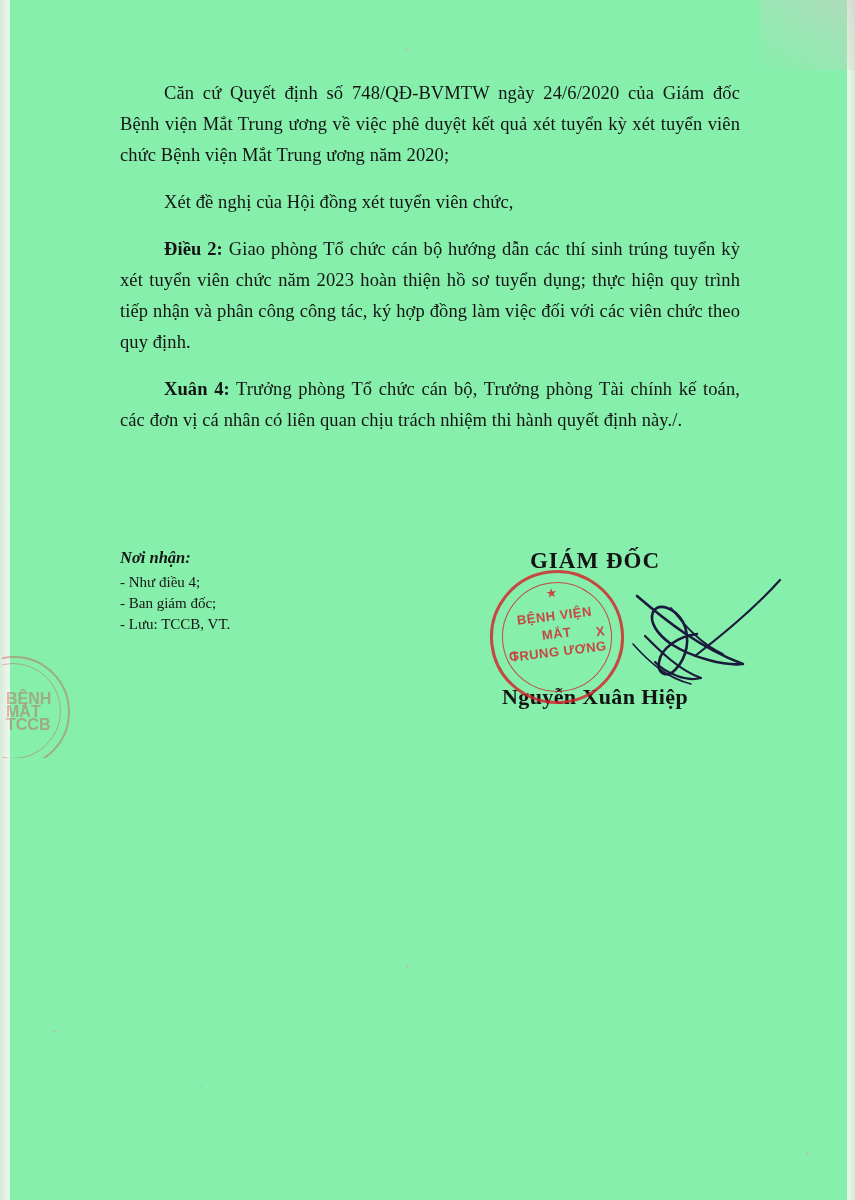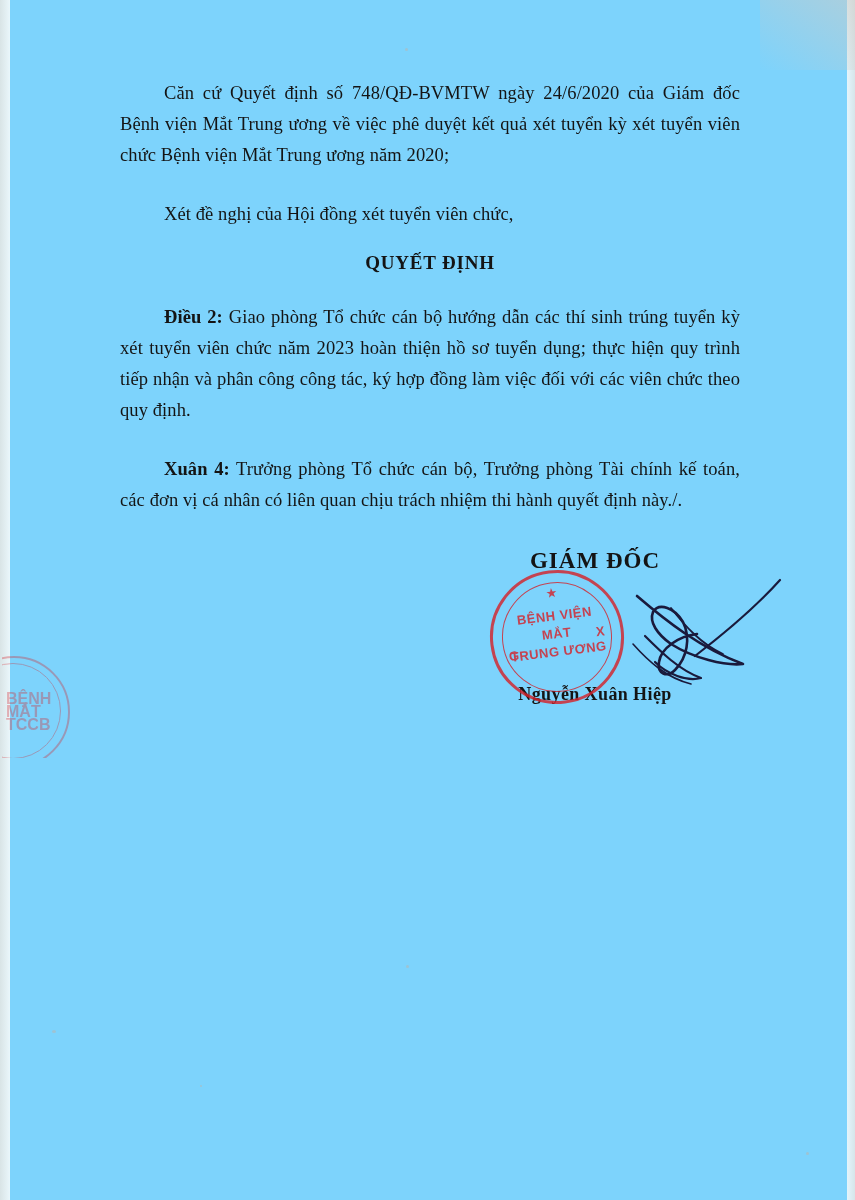--- a/index.html
+++ b/index.html
@@ -4,21 +4,21 @@
 <style>
   html, body {
     margin: 0;
     padding: 0;
     background: #ffffff;
   }
   .page {
     position: relative;
     width: 855px;
     height: 1200px;
-    background: #7dd3fc;
+    background: #86efac;
     overflow: hidden;
     font-family: "Liberation Serif", "DejaVu Serif", serif;
     color: #141414;
   }
 
   
   .scan-edge-left {
     position: absolute;
     left: 0; top: 0;
     width: 10px; height: 1200px;
@@ -53,21 +53,21 @@
   }
 
   p.body {
     margin: 0 0 2px 0;
     font-size: 18.5px;
     line-height: 31px;
     text-align: justify;
     text-indent: 44px;
     letter-spacing: .1px;
   }
-  p.gap { margin-top: 28px; }
+  p.gap { margin-top: 16px; }
 
   .heading {
     margin: 22px 0 16px 0;
     text-align: center;
     font-size: 19px;
     font-weight: bold;
     letter-spacing: .8px;
   }
 
   .dieu {
@@ -104,21 +104,21 @@
     width: 290px;
     text-align: center;
   }
   .signer-title {
     font-size: 23px;
     font-weight: bold;
     letter-spacing: 1px;
   }
   .signer-name {
     margin-top: 110px;
-    font-size: 18px;
+    font-size: 22px;
     font-weight: bold;
     letter-spacing: .4px;
   }
 
   
   .stamp {
     position: absolute;
     left: 370px;
     top: 22px;
     width: 128px;
@@ -223,35 +223,40 @@
   <div class="speck" style="left:52px;top:1030px;width:4px;height:3px;"></div>
   <div class="speck" style="left:806px;top:1152px;width:3px;height:3px;"></div>
   <div class="speck" style="left:200px;top:1085px;width:2px;height:2px;"></div>
 
   <div class="content">
 
     <p class="body">Căn cứ Quyết định số 748/QĐ-BVMTW ngày 24/6/2020 của Giám đốc Bệnh viện Mắt Trung ương về việc phê duyệt kết quả xét tuyển kỳ xét tuyển viên chức Bệnh viện Mắt Trung ương năm 2020;</p>
 
     <p class="body gap">Xét đề nghị của Hội đồng xét tuyển viên chức,</p>
 
-    <div class="heading">QUYẾT ĐỊNH</div>
 
 
     <p class="body gap">
       <span class="dieu">Điều 2:</span><span> Giao phòng Tổ chức cán bộ hướng dẫn các thí sinh trúng tuyển kỳ xét tuyển viên chức năm 2023 hoàn thiện hồ sơ tuyển dụng; thực hiện quy trình tiếp nhận và phân công công tác, ký hợp đồng làm việc đối với các viên chức theo quy định.</span>
     </p>
 
 
     <p class="body gap">
       <span class="dieu">Xuân 4:</span><span> Trưởng phòng Tổ chức cán bộ, Trưởng phòng Tài chính kế toán, các đơn vị cá nhân có liên quan chịu trách nhiệm thi hành quyết định này./.</span>
     </p>
   </div>
 
   <div class="sign-area">
 
+    <div class="noinhan">
+      <div class="noinhan-title">Nơi nhận:</div>
+      <div class="noinhan-item">- Như điều 4;</div>
+      <div class="noinhan-item">- Ban giám đốc;</div>
+      <div class="noinhan-item">- Lưu: TCCB, VT.</div>
+    </div>
 
     <div class="signer">
       <div class="signer-title">GIÁM ĐỐC</div>
       <div class="signer-name">Nguyễn Xuân Hiệp</div>
     </div>
 
     <div class="stamp">
       <div class="stamp-inner"></div>
       <div class="stamp-star">★</div>
       <div class="stamp-left-glyph">G</div>

